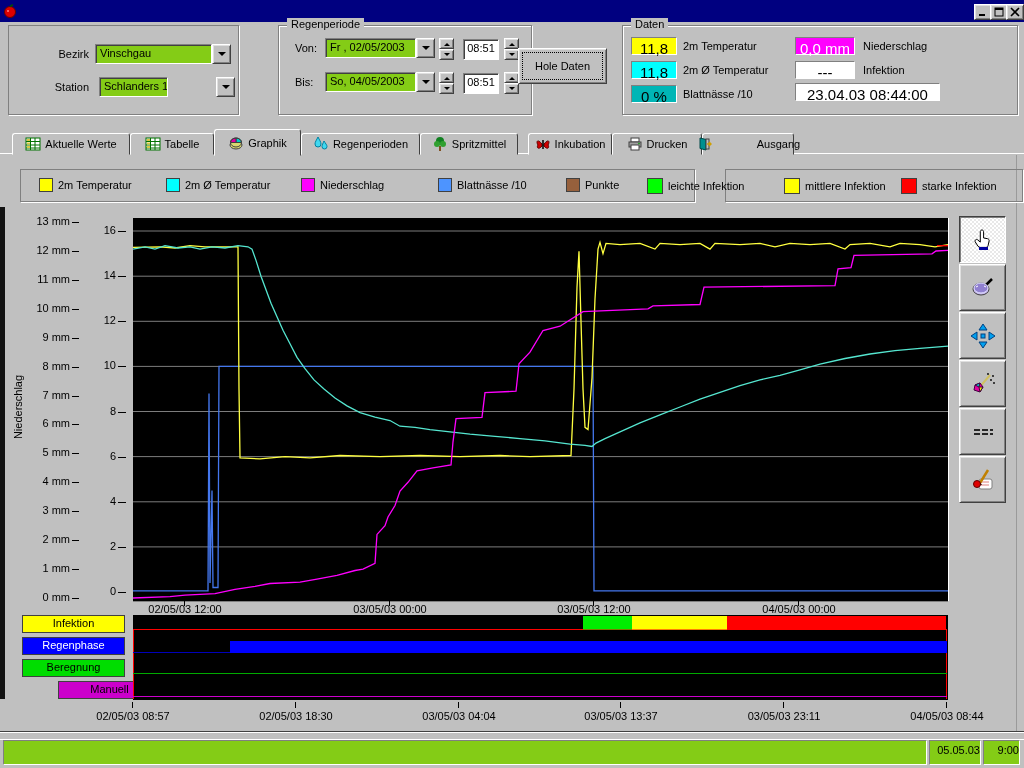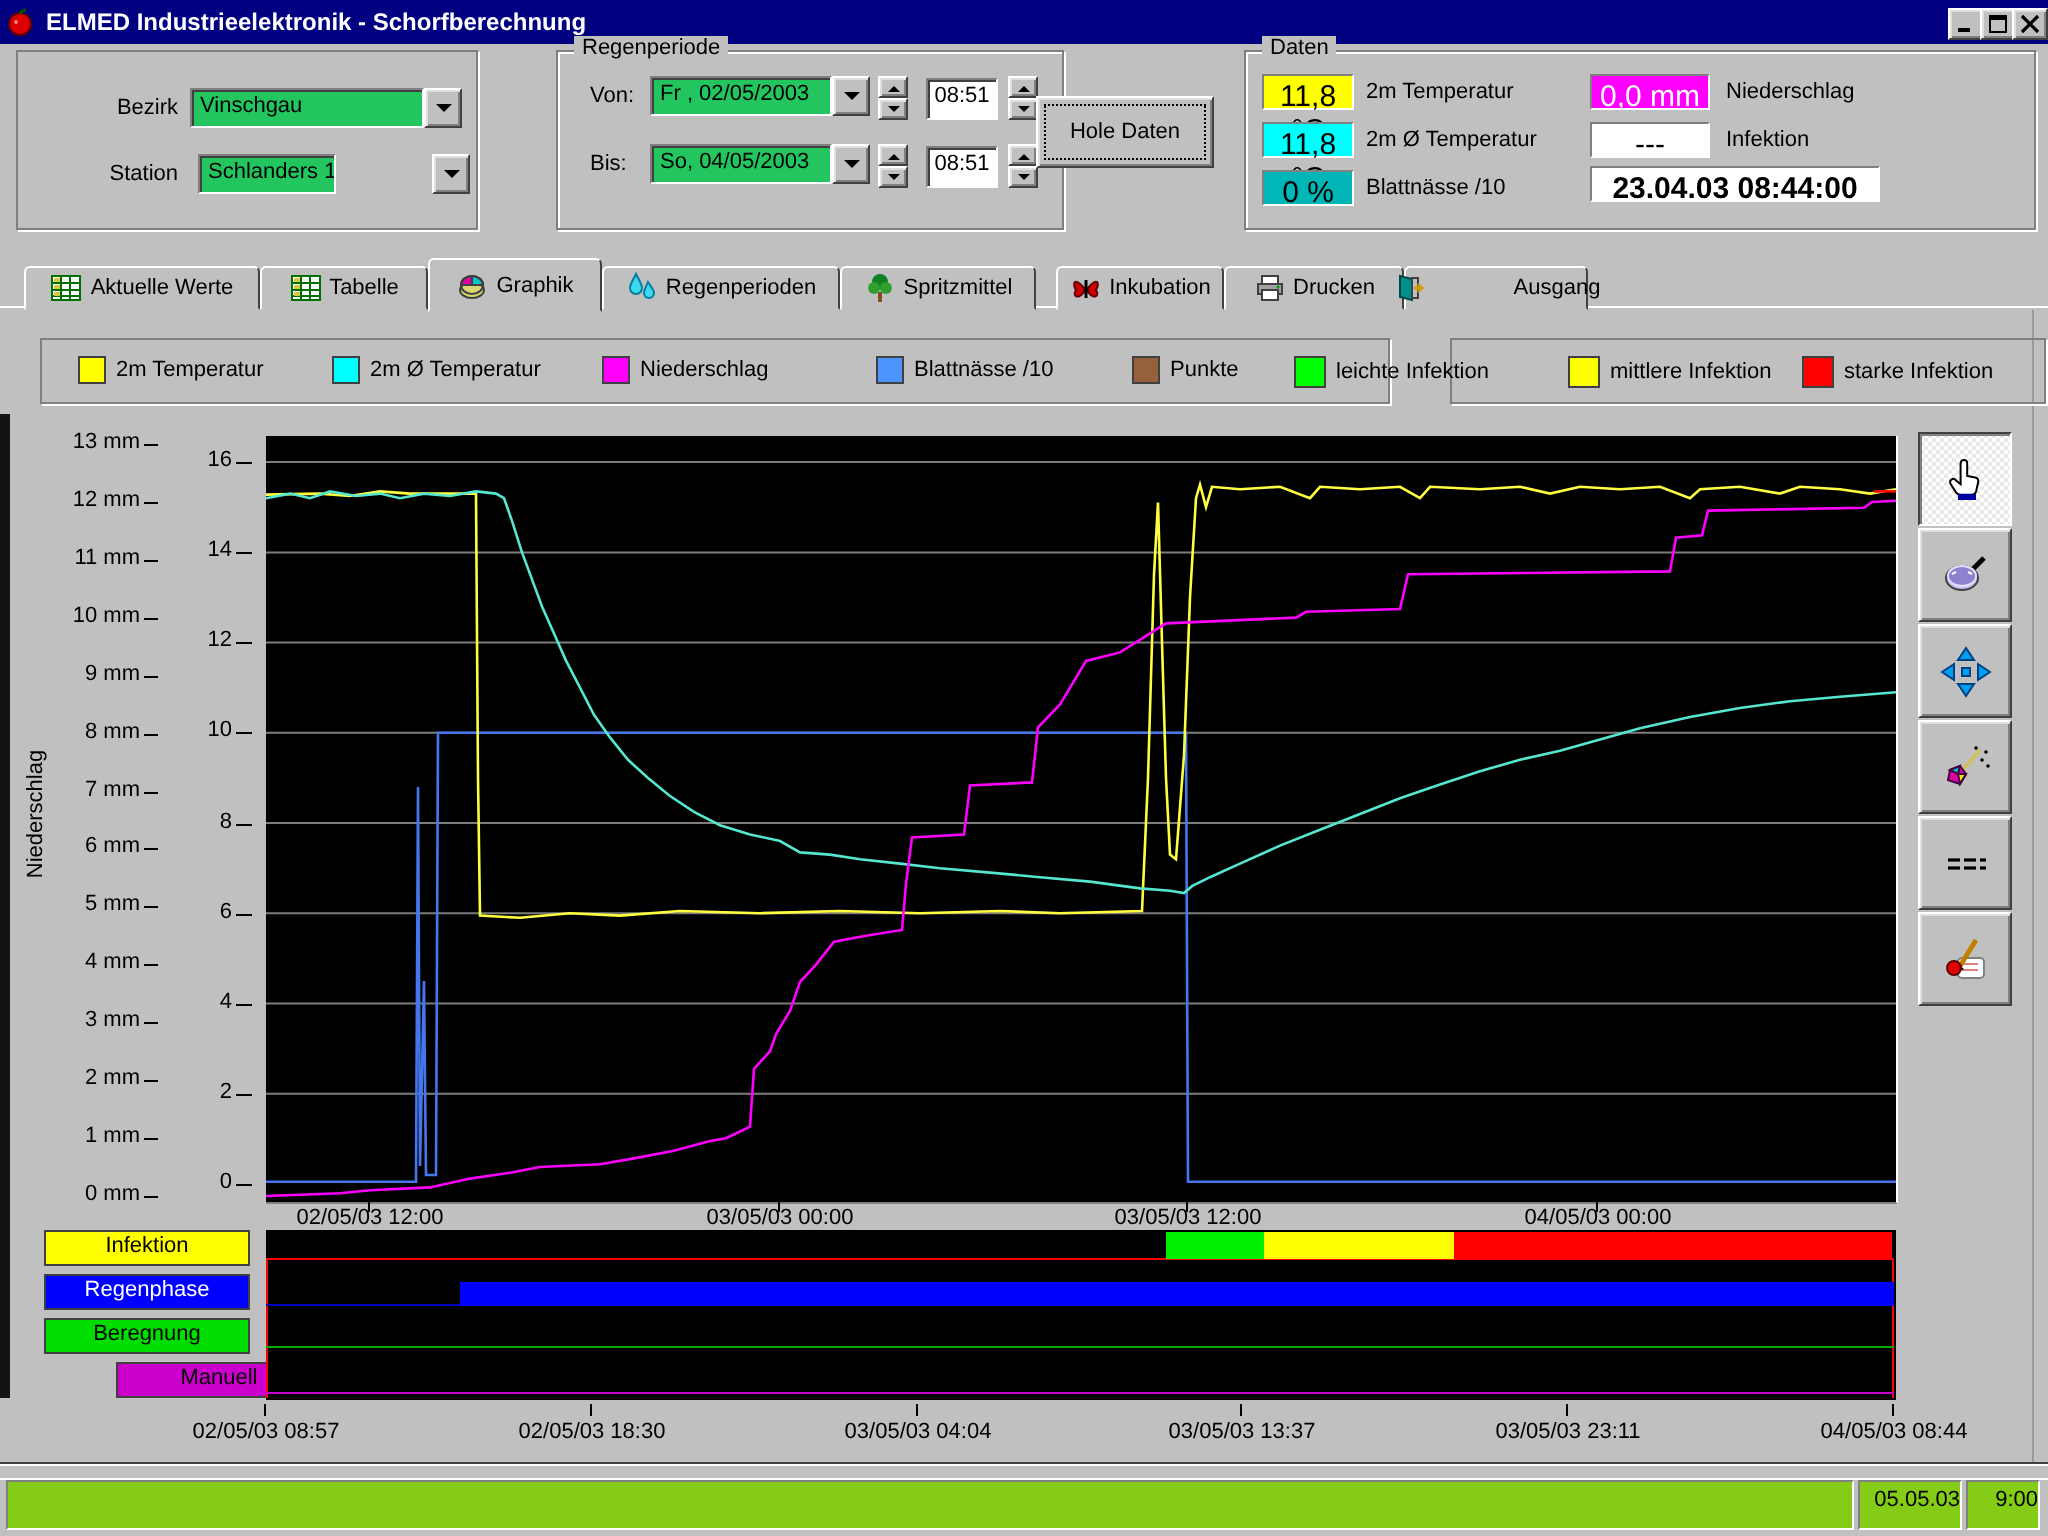--- a/index.html
+++ b/index.html
@@ -11,21 +11,21 @@
   .sunkenw{background:#fff;border:1px solid;border-color:#808080 #fff #fff #808080;
            box-shadow:inset 1px 1px 0 #404040;}
   .etched{border:1px solid #808080;box-shadow:1px 1px 0 #fff;}
   .group{border:1px solid #808080;box-shadow:inset 1px 1px 0 #fff, 1px 1px 0 #fff;}
   .group-title{position:absolute;top:-8px;left:8px;background:#c0c0c0;padding:0 4px;font-size:11px;}
   .titlebar{left:0;top:0;width:1024px;height:22px;background:#000080;display:flex;align-items:center;}
   .title-text{color:#fff;font-weight:bold;font-size:12px;margin-left:6px;}
   .winbtn{position:absolute;top:4px;width:16px;height:14px;display:flex;align-items:center;justify-content:center;}
   .label{white-space:nowrap;}
   .combo{display:flex;}
-  .combo .txt{flex:1;background:#22c55e;border:1px solid;border-color:#808080 #fff #fff #808080;
+  .combo .txt{flex:1;background:#84cc16;border:1px solid;border-color:#808080 #fff #fff #808080;
               box-shadow:inset 1px 1px 0 #404040;padding:2px 0 0 4px;white-space:nowrap;overflow:hidden;}
   .combo .arrow{width:17px;}
   .tri-down{width:0;height:0;border:4px solid transparent;border-top-color:#000;margin:7px auto 0;}
   .tri-up-s{width:0;height:0;border:3px solid transparent;border-bottom-color:#000;margin:1px auto 0;}
   .tri-dn-s{width:0;height:0;border:3px solid transparent;border-top-color:#000;margin:3px auto 0;}
   .spin{width:15px;height:20px;}
   .spin .half{width:13px;height:9px;}
   .valuebox{border:1px solid;border-color:#808080 #fff #fff #808080;text-align:center;padding-top:2px;font-size:15px;}
   .tab{top:133px;height:20px;background:#c0c0c0;border:1px solid;border-color:#fff #404040 #c0c0c0 #fff;
        border-radius:3px 3px 0 0;display:flex;align-items:center;justify-content:center;gap:4px;z-index:1;}
@@ -50,21 +50,20 @@
 </style>
 </head>
 <body>
 
 <div class="abs titlebar">
   <svg width="14" height="14" viewBox="0 0 14 14" style="margin-left:3px;">
     <circle cx="7" cy="8" r="5.5" fill="#dd0000" stroke="#660000"></circle>
     <path d="M7 3 q1-2 3-2" stroke="#005500" stroke-width="1.5" fill="none"></path>
     <circle cx="5" cy="7" r="1" fill="#ff8080"></circle>
   </svg>
-  <span class="title-text">ELMED Industrieelektronik - Schorfberechnung</span>
 </div>
 <div class="abs raised winbtn" style="left:974px;">
   <svg width="10" height="10" viewBox="0 0 10 10">
       <rect x="1" y="7" width="6" height="2" fill="#000"></rect>
     </svg>
 </div>
 <div class="abs raised winbtn" style="left:990px;">
   <svg width="10" height="10" viewBox="0 0 10 10">
       <rect x="1" y="1" width="8" height="8" fill="none" stroke="#000"></rect>
       <rect x="1" y="1" width="8" height="2" fill="#000"></rect>
@@ -156,21 +155,21 @@
   <div class="abs valuebox" id="f-temp2m" style="left: 8px; top: 11px; width: 44px; height: 14px; background: rgb(255, 255, 0);">11,8 °C</div>
   <span class="abs label" style="left:60px;top:14px;">2m Temperatur</span>
   <div class="abs valuebox" id="f-temp2m_avg" style="left: 8px; top: 35px; width: 44px; height: 14px; background: rgb(0, 255, 255);">11,8 °C</div>
   <span class="abs label" style="left:60px;top:38px;">2m Ø Temperatur</span>
   <div class="abs valuebox" id="f-blattnaesse" style="left: 8px; top: 59px; width: 44px; height: 14px; background: rgb(0, 182, 182);">0 %</div>
   <span class="abs label" style="left:60px;top:62px;">Blattnässe /10</span>
   <div class="abs valuebox" id="f-niederschlag" style="left: 172px; top: 11px; width: 58px; height: 14px; color: rgb(255, 255, 255); background: rgb(255, 0, 255);">0,0 mm</div>
   <span class="abs label" style="left:240px;top:14px;">Niederschlag</span>
   <div class="abs valuebox" id="f-infektion" style="left: 172px; top: 35px; width: 58px; height: 14px; background: rgb(255, 255, 255);">---</div>
   <span class="abs label" style="left:240px;top:38px;">Infektion</span>
-  <div class="abs valuebox" style="left:172px;top:57px;width:143px;height:14px;background:#fff;font-weight:bold;">23.04.03 08:44:00</div>
+  <div class="abs valuebox" style="left:172px;top:57px;width:143px;height:14px;background:#fff;">23.04.03 08:44:00</div>
 </div>
 
 <div class="abs" style="left:0;top:153px;width:1024px;height:582px;background:#c0c0c0;border-top:1px solid #fff;"></div>
 <div class="abs" style="left:0;top:207px;width:5px;height:492px;background:#121212;"></div>
 <div class="abs" style="left:1016px;top:155px;width:1px;height:578px;background:#9a9a9a;"></div>
 
 <div id="tabbar">
     <div class="abs tab" style="left:12px;width:116px;">
       <span style="display:flex;">
         <svg width="16" height="16" viewBox="0 0 16 16">

